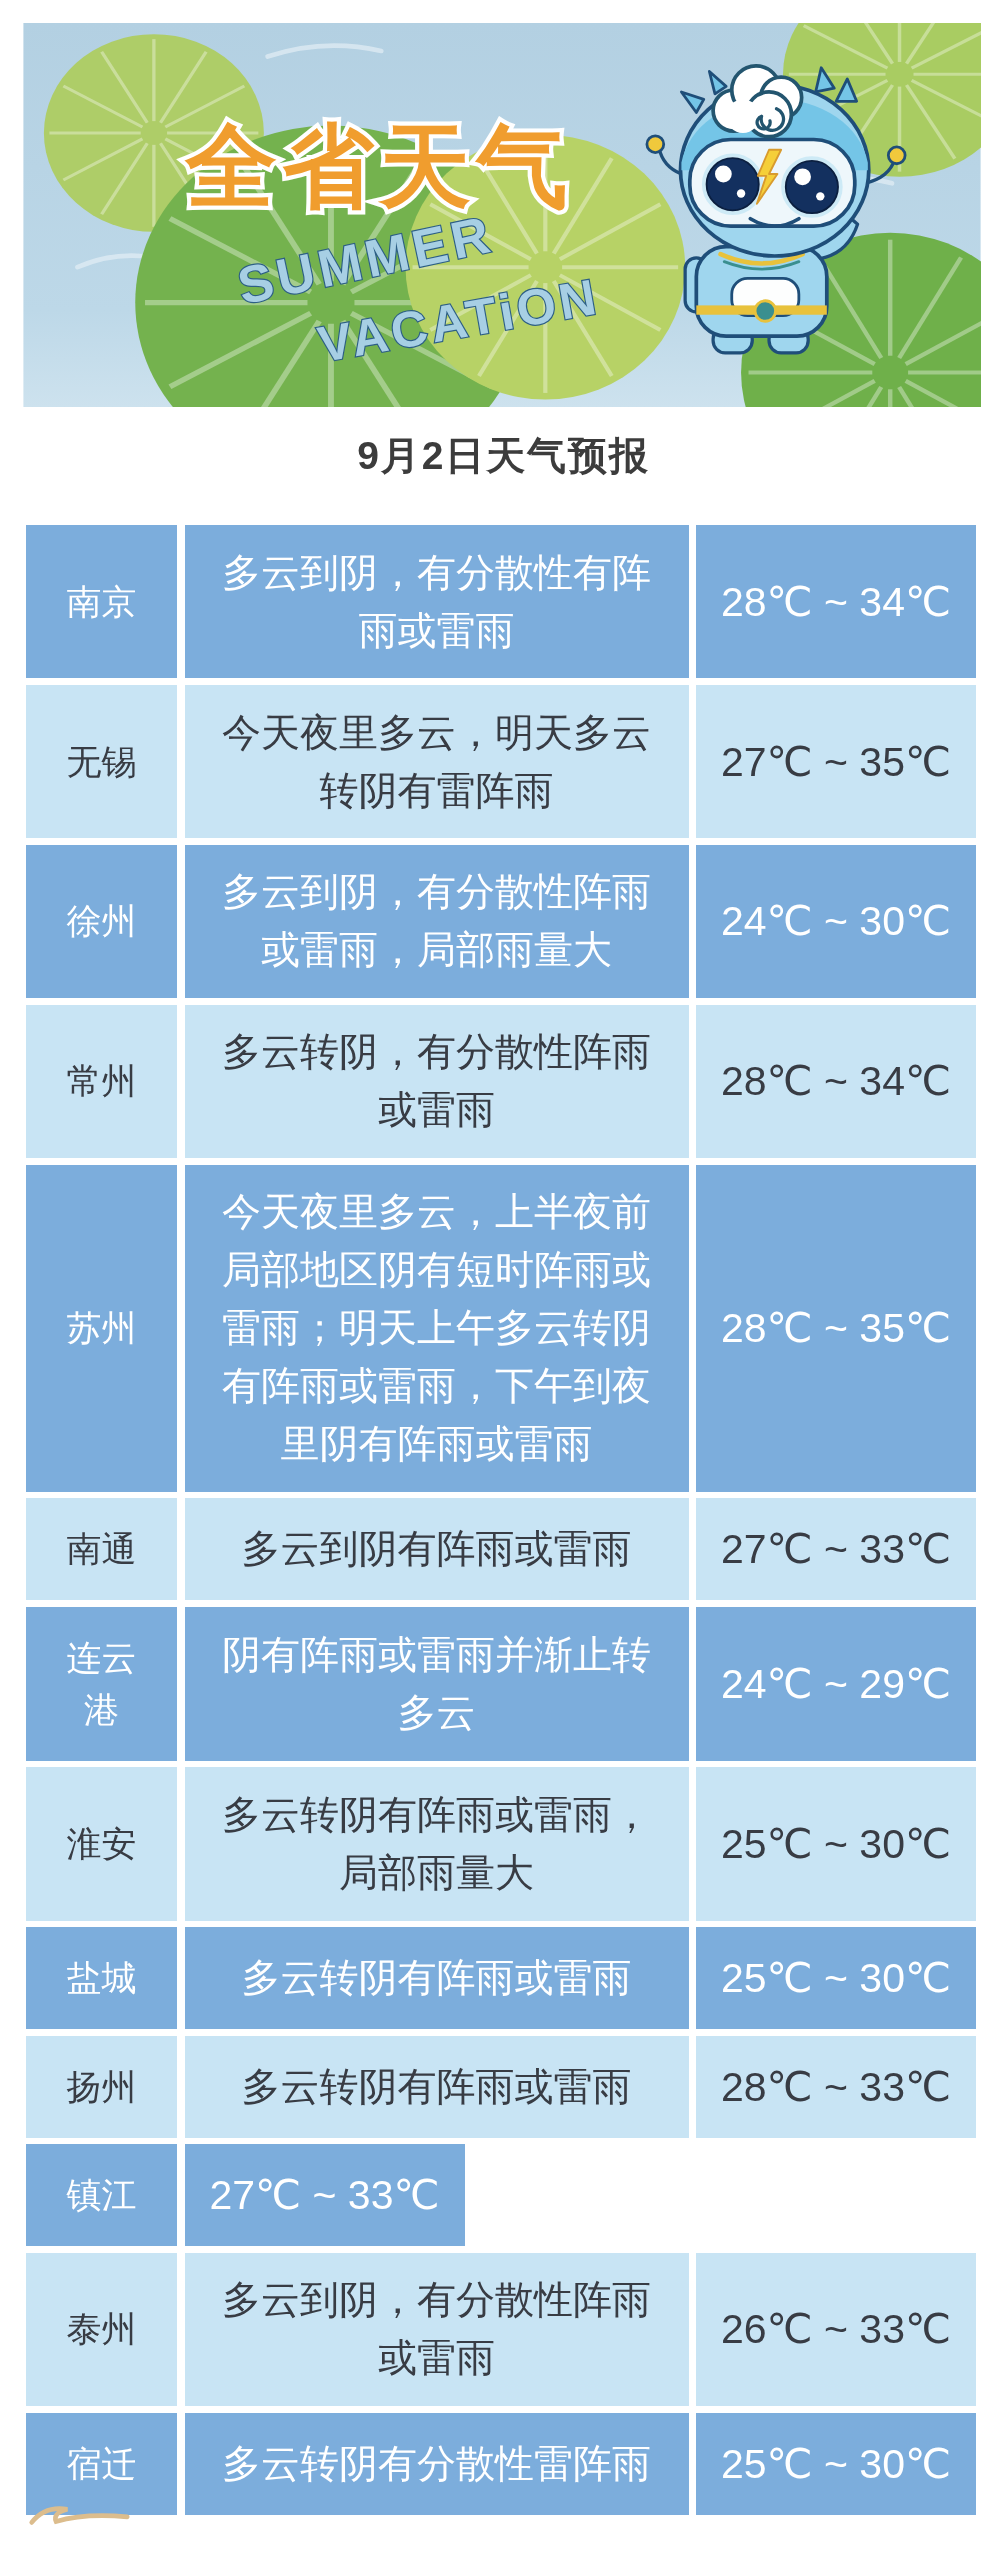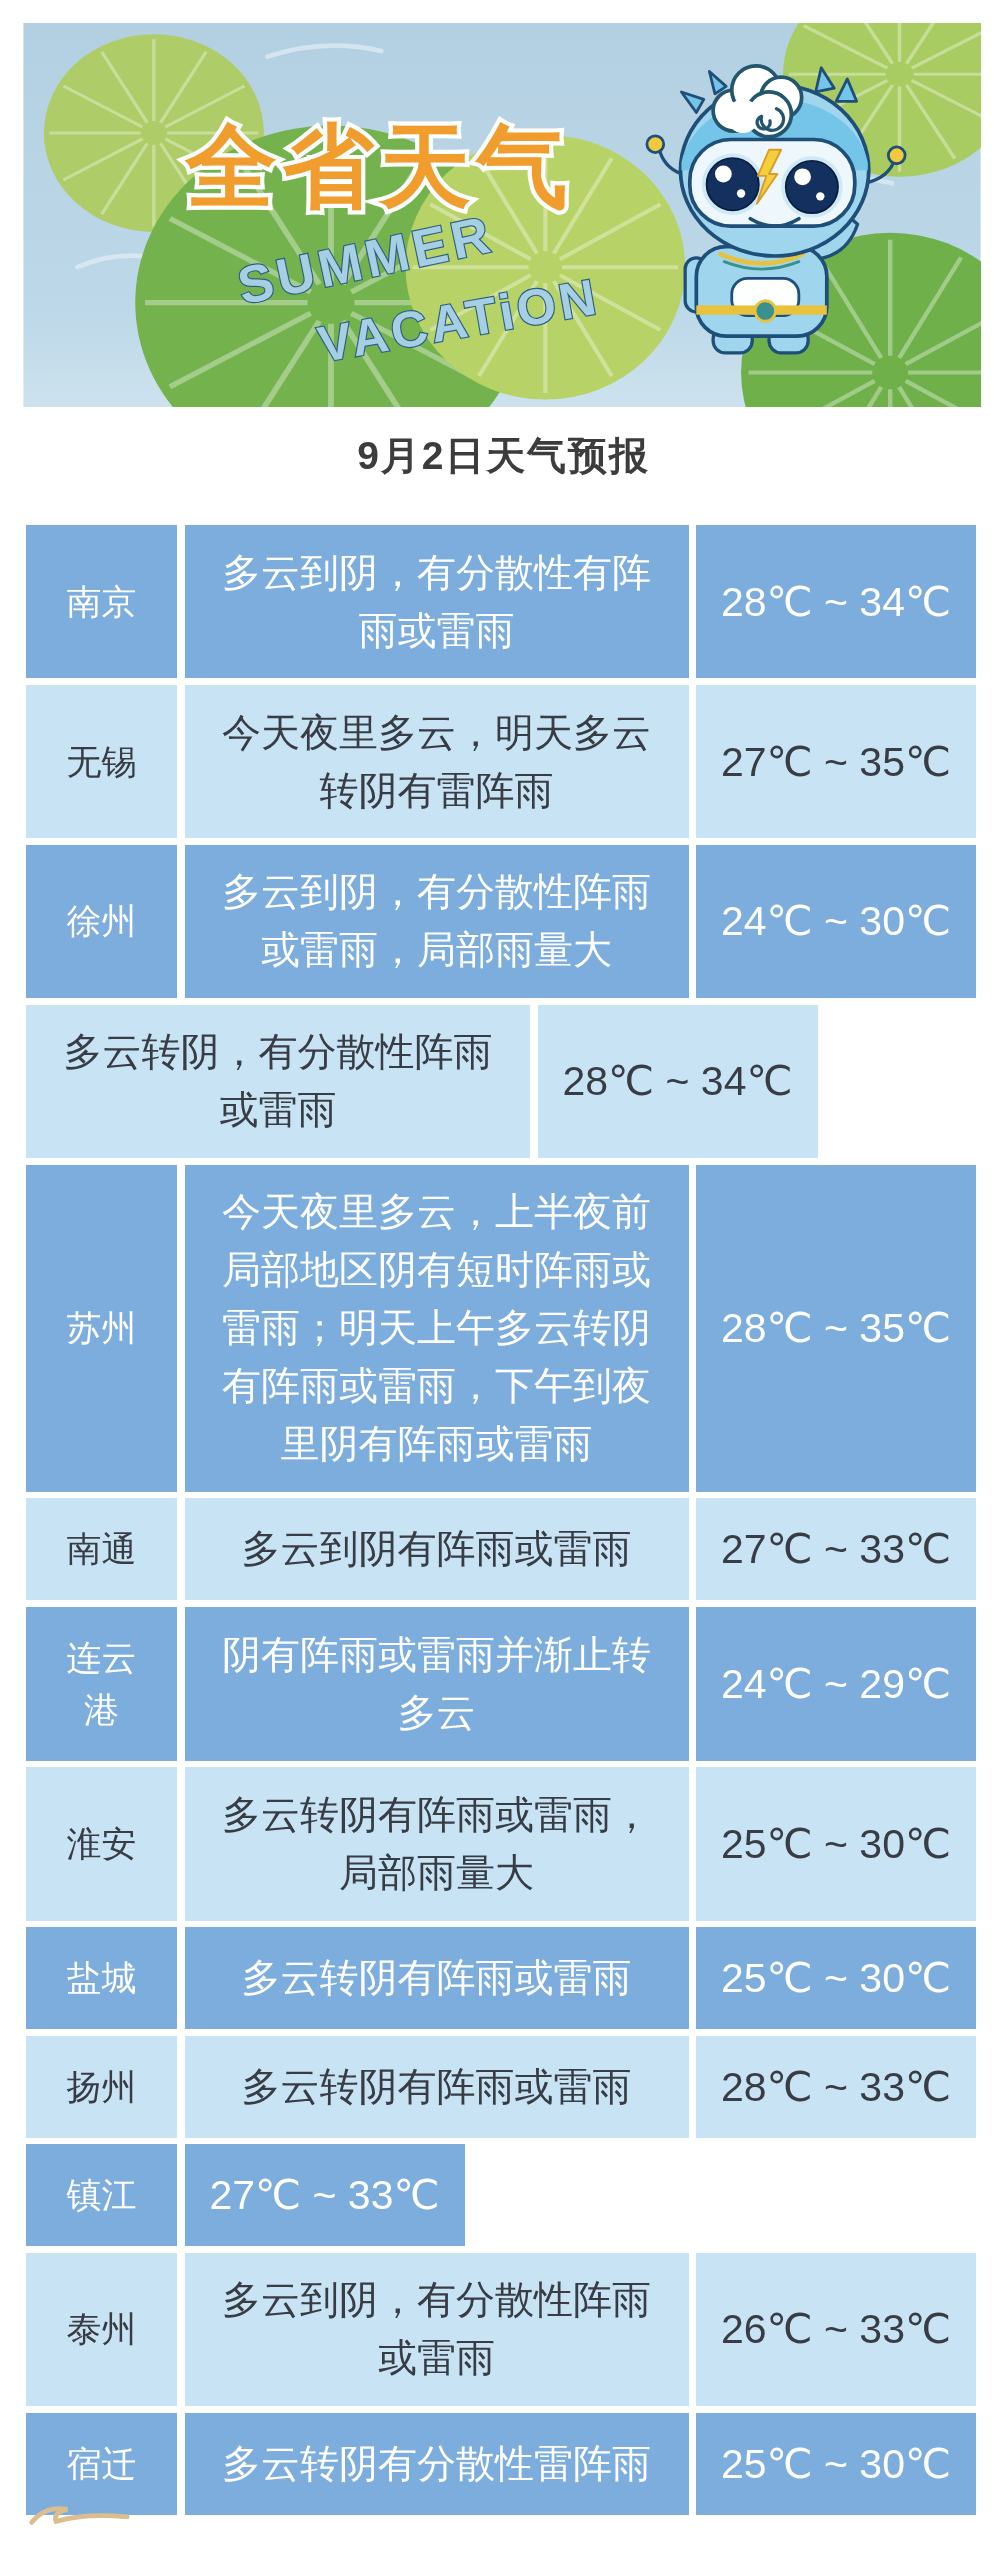--- a/index.html
+++ b/index.html
@@ -161,20 +161,21 @@
       <div class="cell city">无锡</div>
       <div class="cell forecast">今天夜里多云，明天多云转阴有雷阵雨</div>
       <div class="cell temp">27℃ ~ 35℃</div>
     </div>
     <div class="row blue">
       <div class="cell city">徐州</div>
       <div class="cell forecast">多云到阴，有分散性阵雨或雷雨，局部雨量大</div>
       <div class="cell temp">24℃ ~ 30℃</div>
     </div>
     <div class="row light">
+      <div class="cell city">常州</div>
       <div class="cell forecast">多云转阴，有分散性阵雨或雷雨</div>
       <div class="cell temp">28℃ ~ 34℃</div>
     </div>
     <div class="row blue">
       <div class="cell city">苏州</div>
       <div class="cell forecast">今天夜里多云，上半夜前局部地区阴有短时阵雨或雷雨；明天上午多云转阴有阵雨或雷雨，下午到夜里阴有阵雨或雷雨</div>
       <div class="cell temp">28℃ ~ 35℃</div>
     </div>
     <div class="row light">
       <div class="cell city">南通</div>

